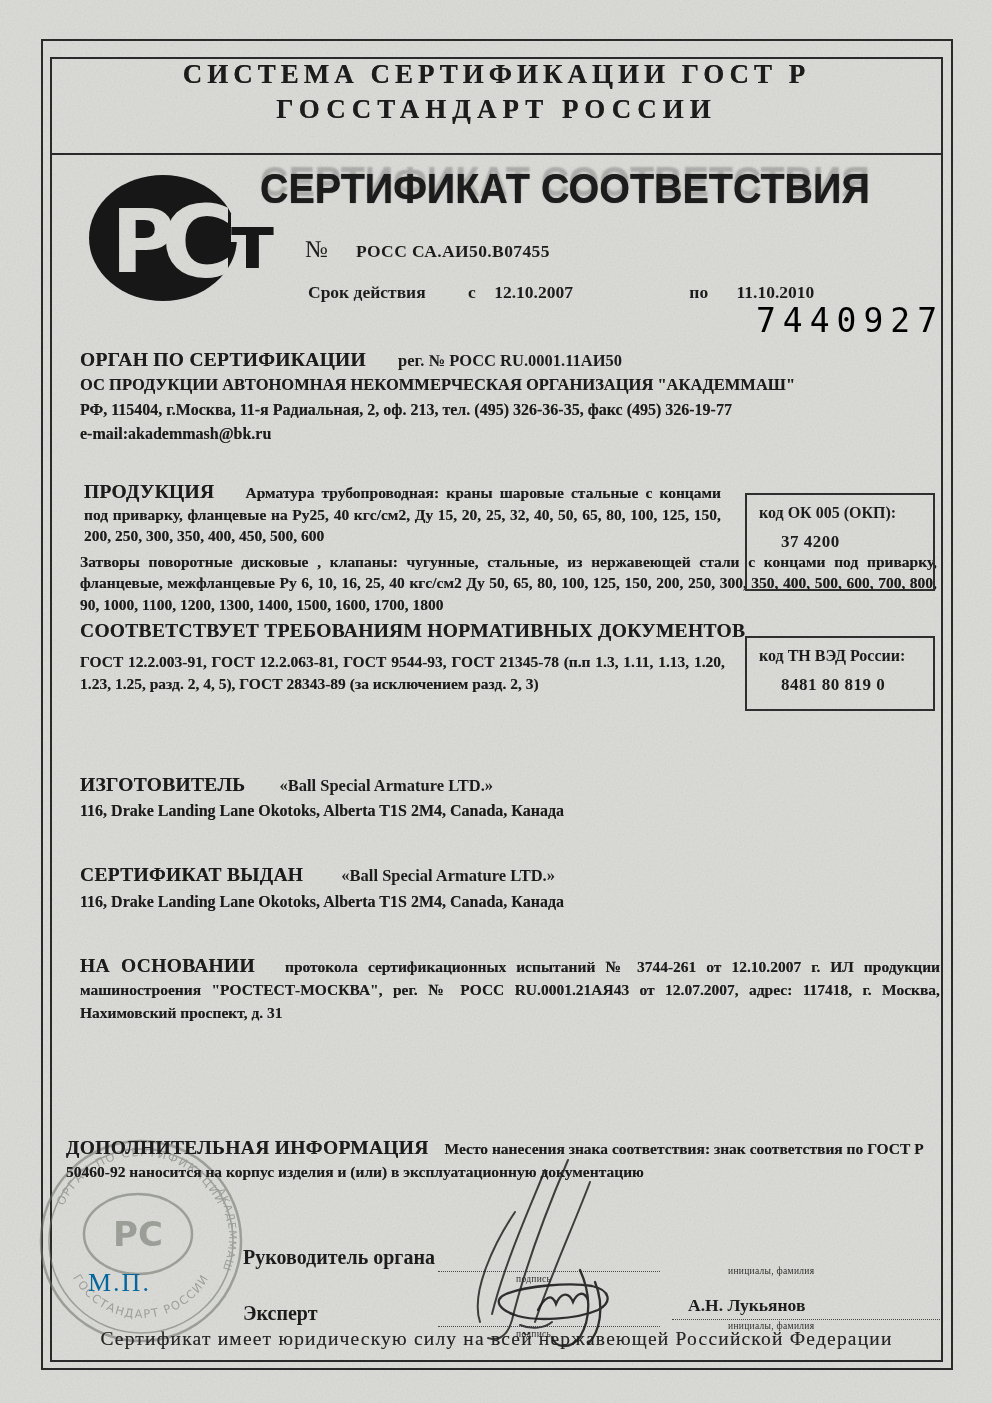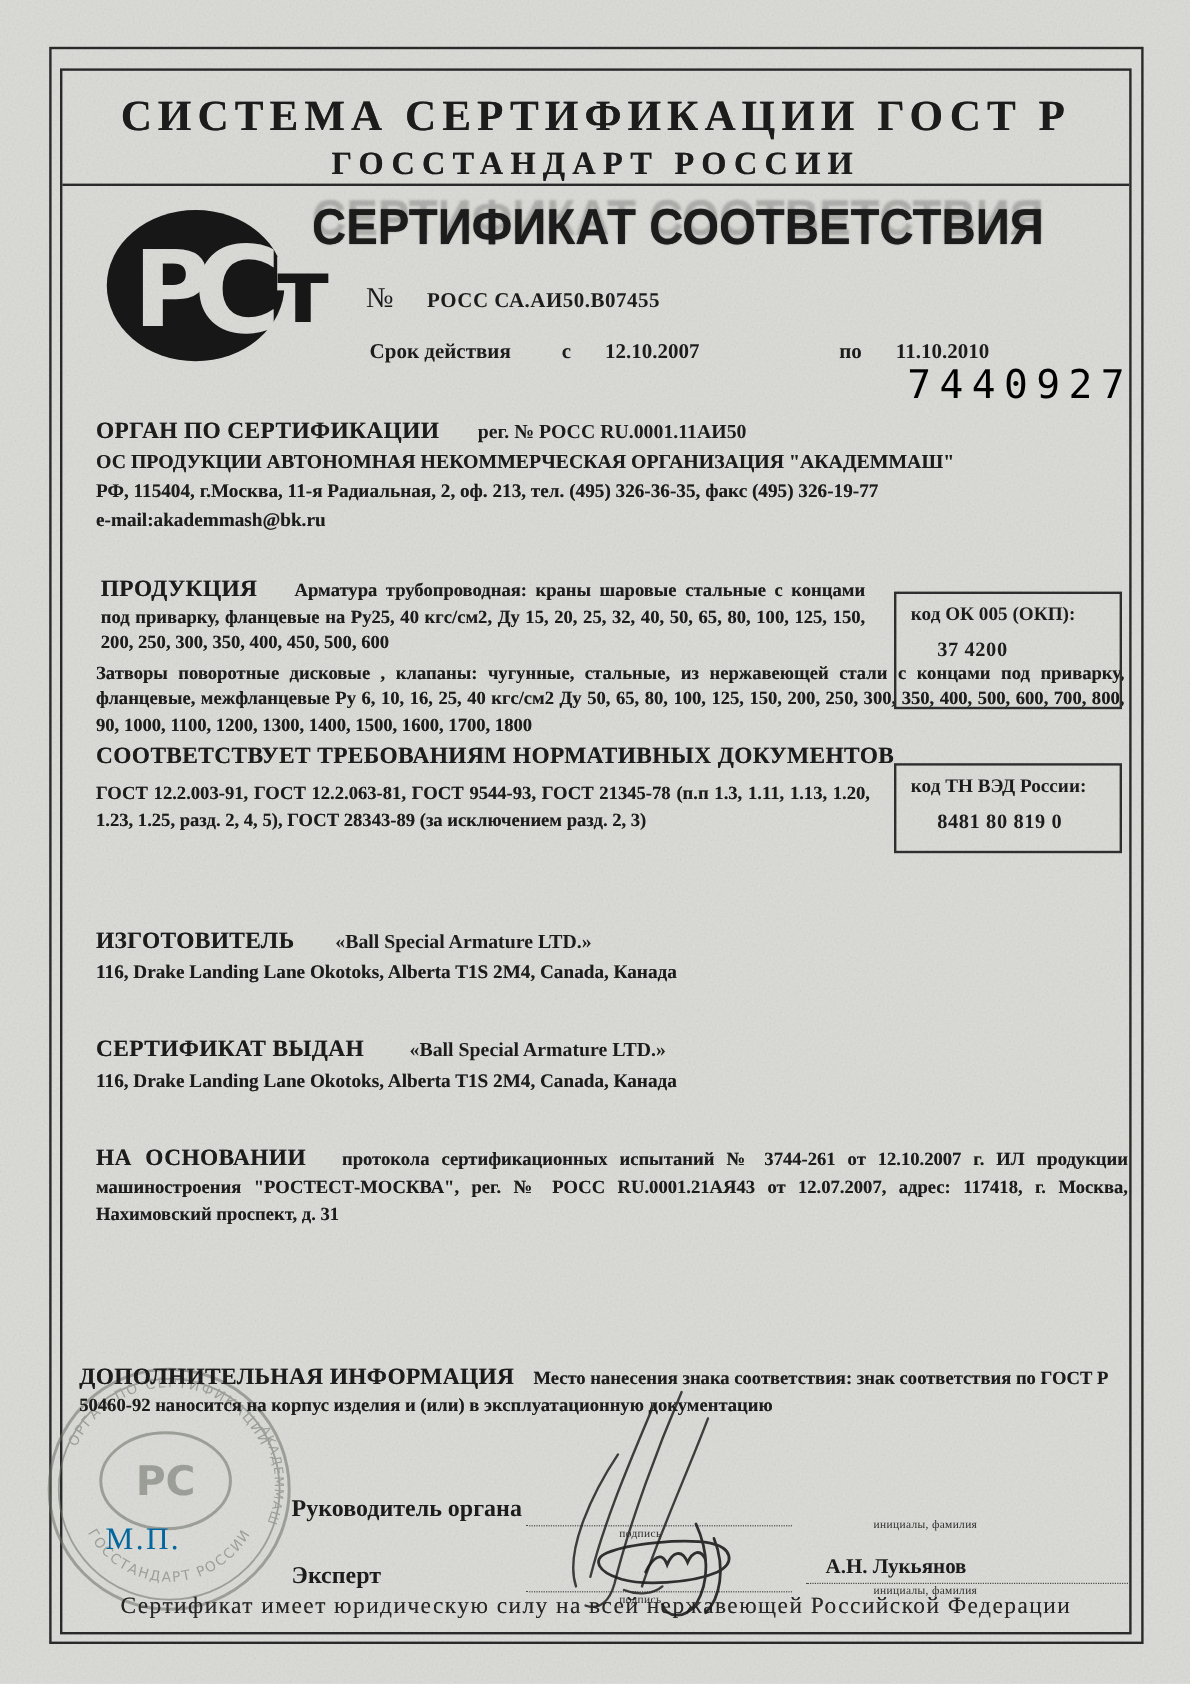--- a/index.html
+++ b/index.html
@@ -26,22 +26,22 @@
   .inner-frame{
     position:absolute;left:50px;top:57px;width:889px;height:1301px;
     border:2px solid #2a2a2a;z-index:1;
   }
   .header-band{
     position:absolute;left:52px;top:59px;width:889px;height:94px;
     border-bottom:2px solid #2a2a2a;z-index:2;
     text-align:center;
   }
   .header-band .h1{
-    margin-top:16px;
-    font-size:36px;font-weight:bold;letter-spacing:5px;
+    margin-top:0;
+    font-size:27px;font-weight:bold;letter-spacing:5px;
     text-shadow:0 0 .5px rgba(0,0,0,.6);
   }
   .header-band .h2{
     margin-top:4px;
     font-size:27px;font-weight:bold;letter-spacing:6px;
     text-shadow:0 0 .5px rgba(0,0,0,.6);
   }
   .abs{position:absolute;z-index:3;}
   .doc-title{
     left:260px;top:165px;
@@ -51,21 +51,21 @@
     white-space:nowrap;
     text-shadow:0 -7px 2px rgba(45,45,45,.25), 0 0 1px rgba(0,0,0,.7);
   }
   .rst-logo{left:85px;top:172px;}
   .cert-no-row{left:305px;top:236px;font-weight:bold;white-space:nowrap;}
   .cert-no-row .nosign{font-size:24px;font-weight:normal;}
   .cert-no-row .noval{font-size:17.5px;margin-left:28px;letter-spacing:.4px;}
   .validity-row{left:308px;top:282px;font-size:17.5px;font-weight:bold;white-space:nowrap;}
   .validity-row .vl{margin-left:0;}
   .validity-row .fl{margin-left:38px;font-weight:bold;}
-  .validity-row .fd{margin-left:24px;}
+  .validity-row .fd{margin-left:14px;}
   .validity-row .tl{margin-left:112px;}
   .validity-row .td{margin-left:24px;}
   .stamp-number{
     left:756px;top:301px;
     font-family:"DejaVu Sans Mono","Liberation Mono",monospace;
     font-size:33px;font-weight:normal;letter-spacing:7px;color:#000000;
     white-space:nowrap;
   }
   .sec-label{font-size:19.5px;font-weight:bold;letter-spacing:.3px;text-shadow:0 0 .5px rgba(0,0,0,.55);}
   .btxt{font-size:15.5px;font-weight:bold;line-height:21.5px;text-shadow:0 0 .4px rgba(0,0,0,.45);}

